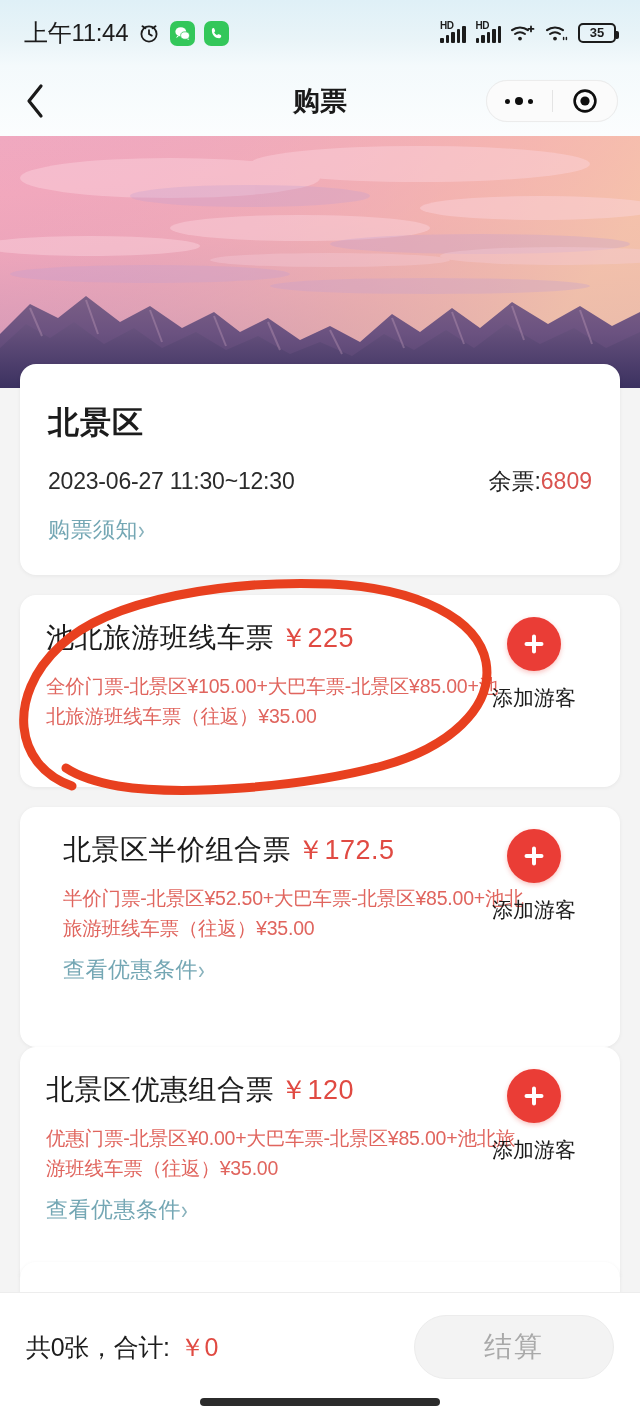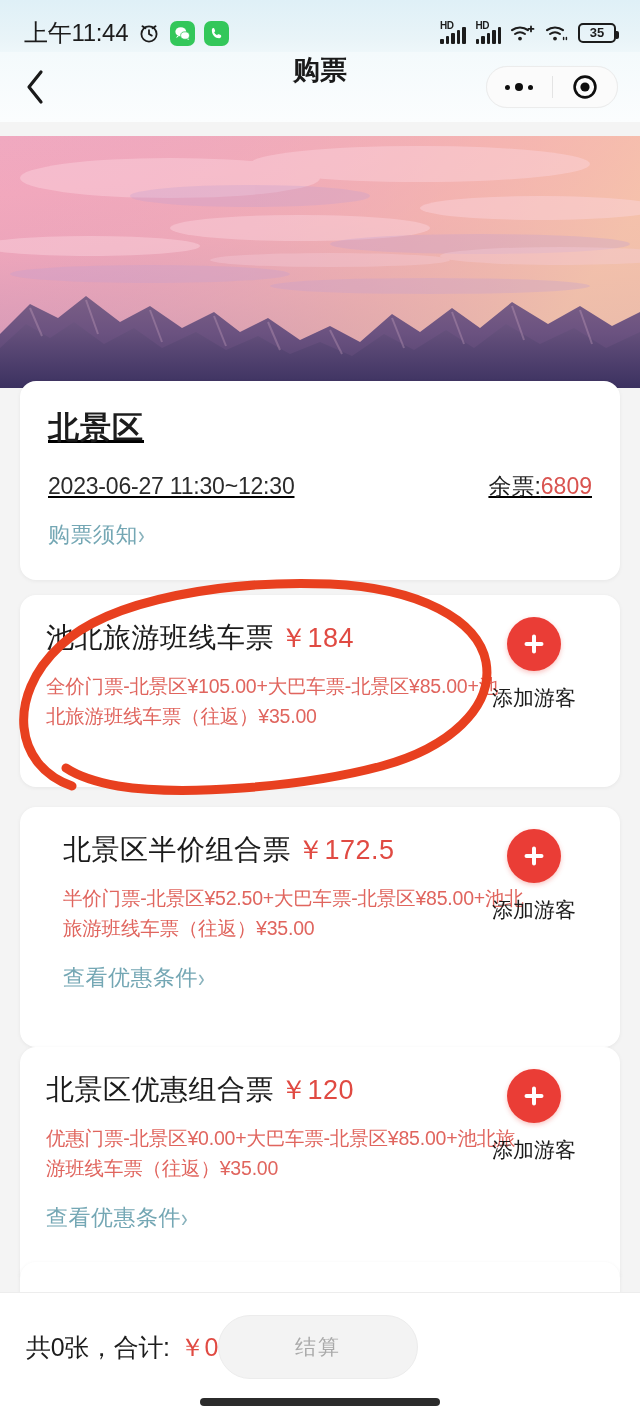--- a/index.html
+++ b/index.html
@@ -27,45 +27,45 @@
   .sb-left { display: flex; align-items: center; gap: 9px; }
   .sb-time { font-size: 24px; color: #1c1c1c; letter-spacing: -0.3px; font-weight: 500; }
   .sb-right { display: flex; align-items: center; gap: 9px; }
   .icon-alarm { width: 24px; height: 24px; display:block; }
   .app-badge {
     width: 25px; height: 25px; border-radius: 7px;
     background: #33c75a;
     display: flex; align-items: center; justify-content: center;
   }
   .app-badge svg { display:block; }
-  .sig { display: flex; align-items: center; position: relative; height: 24px; padding-top:5px; }
+  .sig { display: flex; align-items: flex-start; position: relative; height: 24px; padding-top:5px; }
   .sig .hd { position: absolute; top: -1px; left: 1px; font-size: 10px; font-weight: 700; color:#1c1c1c; letter-spacing:-0.5px;}
   .sig .bars { display: flex; align-items: flex-end; gap: 2px; margin-left: 1px; }
   .sig .bars i { display: block; width: 3.5px; background: #1c1c1c; border-radius: 1px; }
   .sig .bars i:nth-child(1){ height:5px; }
   .sig .bars i:nth-child(2){ height:8px; }
   .sig .bars i:nth-child(3){ height:11px; }
   .sig .bars i:nth-child(4){ height:14px; }
   .sig .bars i:nth-child(5){ height:17px; }
   .battery {
     width: 38px; height: 20px; border: 2px solid #1c1c1c; border-radius: 5px;
     display: flex; align-items: flex-start; justify-content: center; position: relative;
     font-size: 13px; color: #1c1c1c; font-weight: 600;
   }
   .battery::after {
     content:""; position:absolute; right:-5px; top:6px;
     width:3px; height:8px; background:#1c1c1c; border-radius:0 2px 2px 0;
   }
 
   
   .navbar {
-    position: absolute; top: 52px; left: 0;
+    position: absolute; top: 66px; left: 0;
     width: 640px; height: 70px;
     background: linear-gradient(180deg,#f4fafc 0%, #fbfdfe 100%);
-    display: flex; 
+    display: flex; align-items: center;
   }
   .nav-back {
     width: 70px; height: 70px;
     display: flex; align-items: center; justify-content: center;
   }
   .nav-title {
     position: absolute; left: 0; right: 0; text-align: center;
     font-size: 27px; font-weight: 700; color: #1a1a1a;
   }
   .capsule {
@@ -93,21 +93,21 @@
   
   .content { position: absolute; top: 136px; left: 0; width: 640px; height: 1156px; }
 
   .card {
     position: absolute; left: 20px; width: 600px;
     background: #ffffff; border-radius: 16px;
     box-shadow: 0 1px 4px rgba(0,0,0,0.06);
   }
 
   
-  .info-card { top: 245px; padding: 26px 28px 30px 28px; text-decoration: underline; }
+  .info-card { top: 228px; padding: 38px 28px 30px 28px; }
   .info-title { font-size: 31px; font-weight: 600; color: #1c1c1c; letter-spacing: 1px; }
   .info-row { display: flex; align-items: baseline; justify-content: space-between; margin-top: 22px; }
   .info-date { font-size: 23px; color: #2b2b2b; letter-spacing: -0.2px; }
   .info-stock { font-size: 23px; color: #1c1c1c; }
   .info-stock .num { color: #d9534f; }
   .link {
     display: inline-flex; align-items: center; 
     margin-top: 18px; font-size: 22px; color: #74a7b4; letter-spacing: 0.5px;
   }
   .link .chev { display: inline-block; font-size: 20px; color: #8ab3bd; transform: scaleY(1.25); }
@@ -125,44 +125,44 @@
     position: absolute; right: 26px; top: 22px;
     display: flex; flex-direction: column; align-items: center; width: 120px;
   }
   .plus-btn {
     width: 54px; height: 54px; border-radius: 50%; background: #ea3d36;
     display: flex; align-items: center; justify-content: center;
     box-shadow: 0 2px 5px rgba(234,61,54,0.3);
   }
   .plus-btn svg { display:block; }
   .t-addguest { margin-top: 13px; font-size: 21px; color: #1c1c1c; white-space: nowrap; }
-  .t-link { margin-top: 20px; }
+  .t-link { margin-top: 12px; }
 
   .card-peek { top: 1126px; height: 46px; }
 
   
   .annot { position: absolute; top: 136px; left: 0; width: 640px; height: 1156px; pointer-events: none; }
   .annot svg { display: block; }
 
   
   .bottombar {
     position: absolute; bottom: 0; left: 0;
     width: 640px; height: 130px;
     background: #ffffff;
     border-top: 1px solid #ededed;
     display: flex; align-items: flex-start; padding: 22px 26px 0 26px;
-    justify-content: flex-start;
+    justify-content: space-between;
   }
   .total { font-size: 25px; color: #1c1c1c; letter-spacing: -0.3px; padding-top: 16px; }
   .total .amount { color: #e04a42; margin-left: 10px; }
   .checkout-btn {
     width: 200px; height: 64px; border-radius: 32px;
     background: #f3f3f3; border: 1px solid #ececec;
     display: flex; align-items: center; justify-content: center;
-    font-size: 21px; color: #a9a9a9; letter-spacing: 2px;
+    font-size: 28px; color: #a9a9a9; letter-spacing: 2px;
   }
   .home-indicator {
     position: absolute; bottom: 16px; left: 50%; transform: translateX(-50%);
     width: 240px; height: 8px; border-radius: 4px; background: #2b2b2b;
   }
 </style>
 </head>
 <body>
 
 <div class="phone">
@@ -333,21 +333,21 @@
       </div>
       <div class="link">
         <span>购票须知</span>
         <span class="chev">›</span>
       </div>
     </div>
 
     <div class="card ticket" style="top:459px; height:192px;">
       <div class="t-head">
         <span class="t-name">池北旅游班线车票</span>
-        <span class="t-price">￥184</span>
+        <span class="t-price">￥225</span>
       </div>
       <div class="t-desc">全价门票-北景区¥105.00+大巴车票-北景区¥85.00+池北旅游班线车票（往返）¥35.00</div>
       <div class="t-action">
         <div class="plus-btn">
           <svg width="28" height="28" viewBox="0 0 28 28">
             <path d="M14 6.5 L14 21.5 M6.5 14 L21.5 14" stroke="#ffffff" stroke-width="4" stroke-linecap="round"></path>
           </svg>
         </div>
         <div class="t-addguest">添加游客</div>
       </div>

